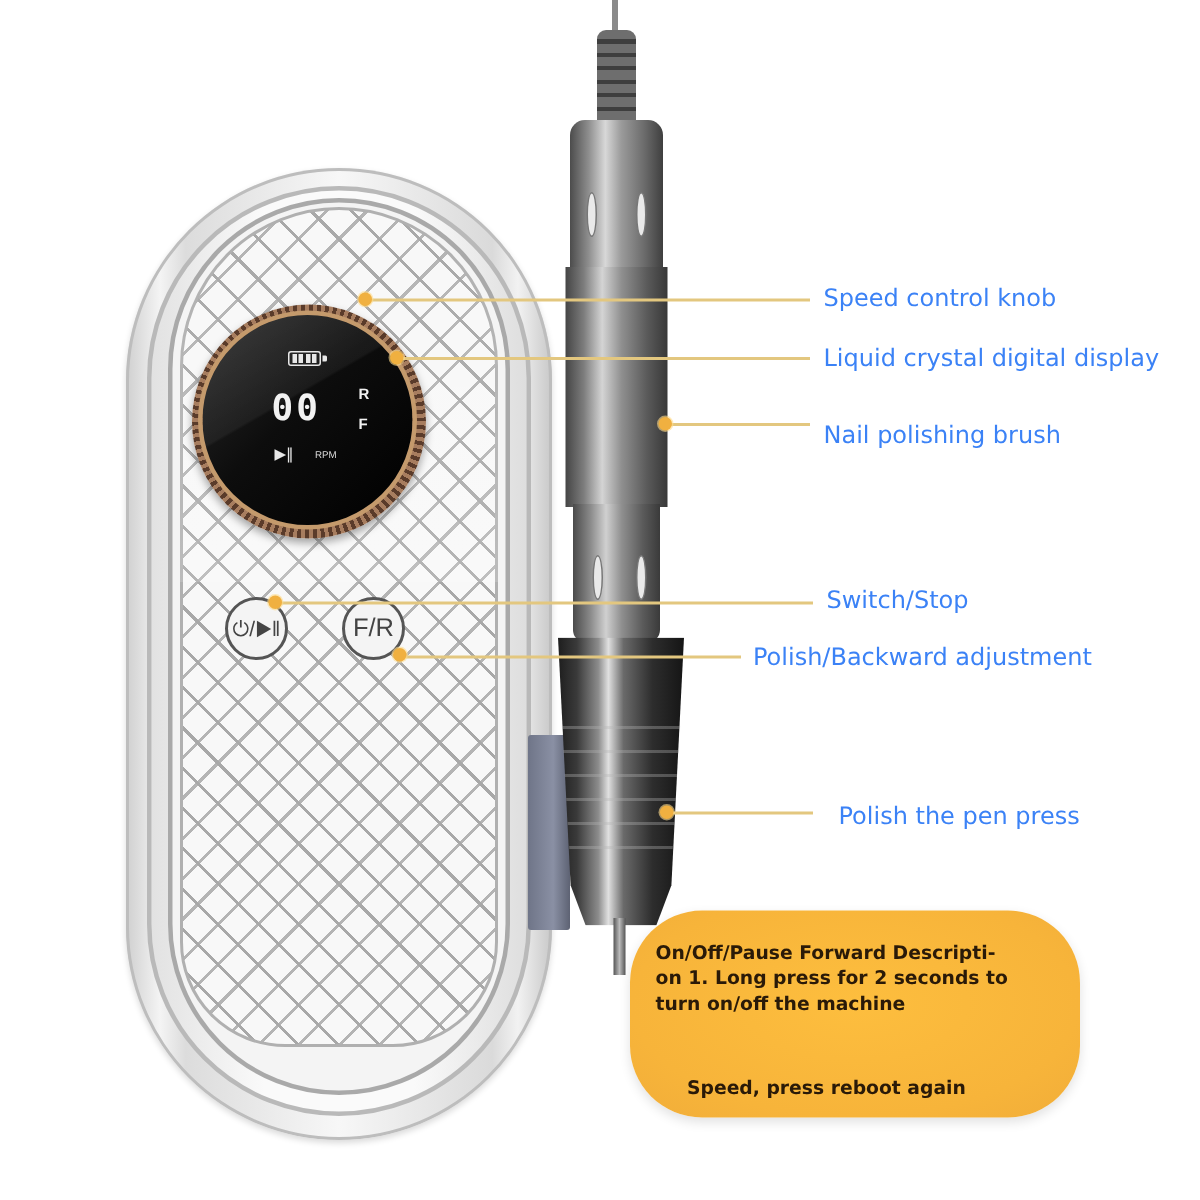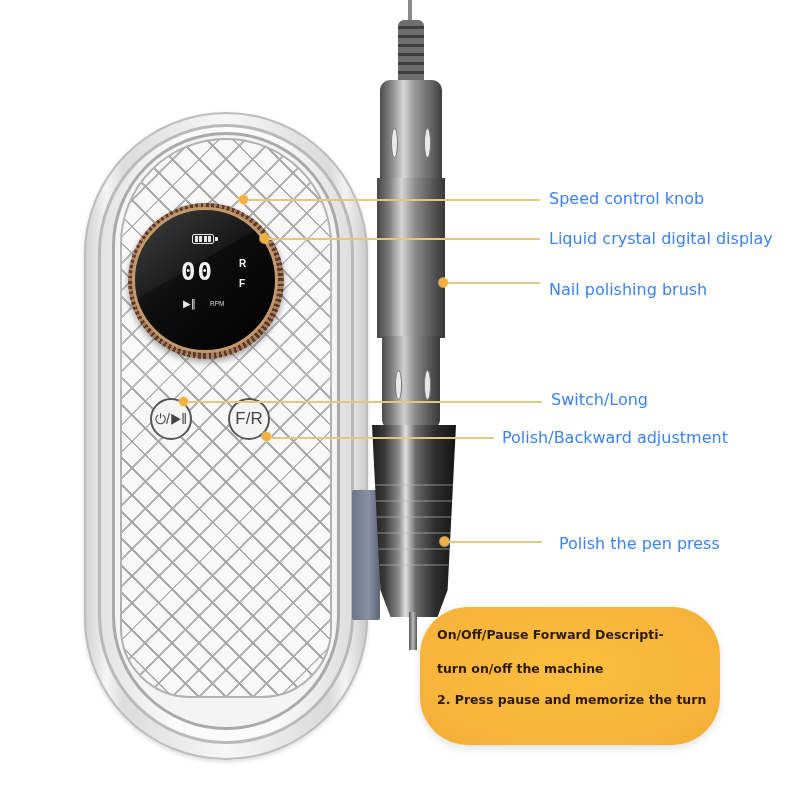--- a/index.html
+++ b/index.html
@@ -202,27 +202,28 @@
 <div class="abs callout-line" style="left:266px; top:238px; width:274px;"></div>
 <div class="abs callout-dot" style="left:260px; top:234px;"></div>
 <div class="abs label" style="left:549px; top:229px;">Liquid crystal digital display</div>
 
 <div class="abs callout-line" style="left:446px; top:282px; width:94px;"></div>
 <div class="abs callout-dot" style="left:439px; top:278px;"></div>
 <div class="abs label" style="left:549px; top:280px;">Nail polishing brush</div>
 
 <div class="abs callout-line" style="left:184px; top:401px; width:358px;"></div>
 <div class="abs callout-dot" style="left:179px; top:397px;"></div>
-<div class="abs label" style="left:551px; top:390px;">Switch/Long</div>
+<div class="abs label" style="left:551px; top:390px;">Switch/Stop</div>
 
 <div class="abs callout-line" style="left:268px; top:437px; width:226px;"></div>
 <div class="abs callout-dot" style="left:262px; top:432px;"></div>
 <div class="abs label" style="left:502px; top:428px;">Polish/Backward adjustment</div>
 
 <div class="abs callout-line" style="left:446px; top:541px; width:96px;"></div>
 <div class="abs callout-dot" style="left:440px; top:537px;"></div>
 <div class="abs label" style="left:559px; top:534px;">Polish the pen press</div>
 
 <div class="abs info-box">
   <div class="abs info-text" style="left:17px; top:20px;">On/Off/Pause Forward Descripti-</div>
+  <div class="abs info-text" style="left:17px; top:37px;">on 1. Long press for 2 seconds to</div>
   <div class="abs info-text" style="left:17px; top:54px;">turn on/off the machine</div>
-  <div class="abs info-text" style="left:17px; top:85px;">2. Press pause and memorize the turn</div>
+  <div class="abs info-text" style="left:38px; top:110px;">Speed, press reboot again</div>
 </div>
 
 </body></html>

